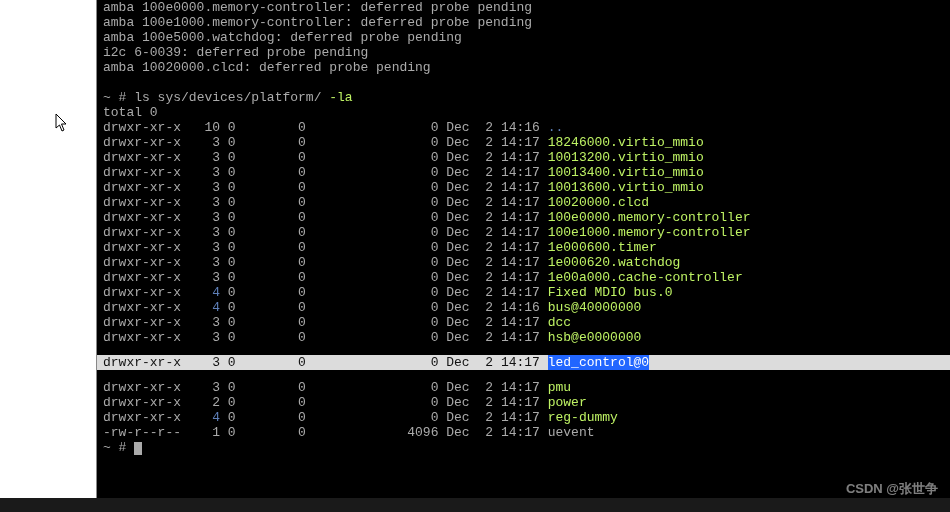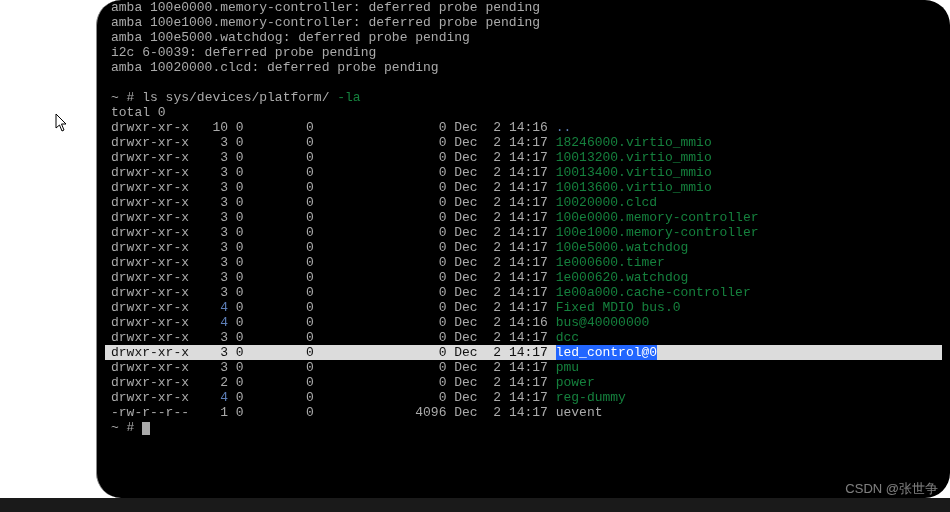--- a/index.html
+++ b/index.html
@@ -21,39 +21,38 @@
       height: 512px;
       background: #ffffff;
     }
     .terminal {
       position: absolute;
       left: 96px;
       top: 0;
       width: 854px;
       height: 498px;
       background: #000000;
-      padding: 0 14px;
+      padding: 0 6px;
       color: #aaaaaa;
       overflow: hidden;
       border-left: 1px solid #888;
-      border-radius: 25px;
     }
     .bottom-bar {
       position: absolute;
       left: 0;
       bottom: 0;
       width: 950px;
       height: 14px;
       background: #1a1a1a;
     }
     .line { white-space: pre; }
-    .cyan { color: #15803d; }
+    .cyan { color: #bef264; }
     .blue { color: #5e7fb8; }
     .grey { color: #aaaaaa; }
-    .hl-row { background: #dcdcdc; color: #111; display: block; margin: 0 -6px; padding: 0 6px; }
+    .hl-row { background: #dcdcdc; color: #111; display: block; margin: 10px -6px; padding: 0 6px; }
     .hl-sel { background: #2266ff; color: #fff; }
     .cursor-block {
       display: inline-block;
       width: 8px;
       height: 13px;
       background: #aaaaaa;
       vertical-align: text-bottom;
     }
     .mouse-cursor {
       position: absolute;
@@ -64,20 +63,21 @@
       pointer-events: none;
     }
     .watermark {
       position: absolute;
       right: 12px;
       bottom: 16px;
       color: rgba(230,230,230,0.55);
       font-family: Arial, sans-serif;
       font-size: 13px;
       pointer-events: none;
+      font-weight: bold;
     }
   </style>
 </head>
 <body>
 
 <div class="left-gutter"></div>
 
 <div class="terminal">
   <div id="boot">
       <div class="line grey">amba 100e0000.memory-controller: deferred probe pending</div>
@@ -91,27 +91,27 @@
   <div class="line grey">total 0</div>
   <div id="listing">
       <div class="line"><span class="grey">drwxr-xr-x</span><span class="grey">   10</span><span class="grey"> 0        0                0 Dec  2 14:16 </span><span class="blue">..</span></div>
       <div class="line"><span class="grey">drwxr-xr-x</span><span class="grey">    3</span><span class="grey"> 0        0                0 Dec  2 14:17 </span><span class="cyan">18246000.virtio_mmio</span></div>
       <div class="line"><span class="grey">drwxr-xr-x</span><span class="grey">    3</span><span class="grey"> 0        0                0 Dec  2 14:17 </span><span class="cyan">10013200.virtio_mmio</span></div>
       <div class="line"><span class="grey">drwxr-xr-x</span><span class="grey">    3</span><span class="grey"> 0        0                0 Dec  2 14:17 </span><span class="cyan">10013400.virtio_mmio</span></div>
       <div class="line"><span class="grey">drwxr-xr-x</span><span class="grey">    3</span><span class="grey"> 0        0                0 Dec  2 14:17 </span><span class="cyan">10013600.virtio_mmio</span></div>
       <div class="line"><span class="grey">drwxr-xr-x</span><span class="grey">    3</span><span class="grey"> 0        0                0 Dec  2 14:17 </span><span class="cyan">10020000.clcd</span></div>
       <div class="line"><span class="grey">drwxr-xr-x</span><span class="grey">    3</span><span class="grey"> 0        0                0 Dec  2 14:17 </span><span class="cyan">100e0000.memory-controller</span></div>
       <div class="line"><span class="grey">drwxr-xr-x</span><span class="grey">    3</span><span class="grey"> 0        0                0 Dec  2 14:17 </span><span class="cyan">100e1000.memory-controller</span></div>
-      <div class="line"><span class="grey">drwxr-xr-x</span><span class="grey">    3</span><span class="grey"> 0        0                0 Dec  2 14:17 </span><span class="cyan">100e5000.watchdog</span></div>
       <div class="line"><span class="grey">drwxr-xr-x</span><span class="grey">    3</span><span class="grey"> 0        0                0 Dec  2 14:17 </span><span class="cyan">1e000600.timer</span></div>
       <div class="line"><span class="grey">drwxr-xr-x</span><span class="grey">    3</span><span class="grey"> 0        0                0 Dec  2 14:17 </span><span class="cyan">1e000620.watchdog</span></div>
       <div class="line"><span class="grey">drwxr-xr-x</span><span class="grey">    3</span><span class="grey"> 0        0                0 Dec  2 14:17 </span><span class="cyan">1e00a000.cache-controller</span></div>
       <div class="line"><span class="grey">drwxr-xr-x</span><span class="blue">    4</span><span class="grey"> 0        0                0 Dec  2 14:17 </span><span class="cyan">Fixed MDIO bus.0</span></div>
       <div class="line"><span class="grey">drwxr-xr-x</span><span class="blue">    4</span><span class="grey"> 0        0                0 Dec  2 14:16 </span><span class="cyan">bus@40000000</span></div>
       <div class="line"><span class="grey">drwxr-xr-x</span><span class="grey">    3</span><span class="grey"> 0        0                0 Dec  2 14:17 </span><span class="cyan">dcc</span></div>
+      <div class="line"><span class="grey">drwxr-xr-x</span><span class="grey">    3</span><span class="grey"> 0        0                0 Dec  2 14:17 </span><span class="cyan">hsb@e0000000</span></div>
       <div class="line hl-row"><span class="">drwxr-xr-x</span><span class="">    3</span><span class=""> 0        0                0 Dec  2 14:17 </span><span class="hl-sel">led_control@0</span></div>
       <div class="line"><span class="grey">drwxr-xr-x</span><span class="grey">    3</span><span class="grey"> 0        0                0 Dec  2 14:17 </span><span class="cyan">pmu</span></div>
       <div class="line"><span class="grey">drwxr-xr-x</span><span class="grey">    2</span><span class="grey"> 0        0                0 Dec  2 14:17 </span><span class="cyan">power</span></div>
       <div class="line"><span class="grey">drwxr-xr-x</span><span class="blue">    4</span><span class="grey"> 0        0                0 Dec  2 14:17 </span><span class="cyan">reg-dummy</span></div>
       <div class="line"><span class="grey">-rw-r--r--</span><span class="grey">    1</span><span class="grey"> 0        0             4096 Dec  2 14:17 </span><span class="grey">uevent</span></div>
     </div>
   <div class="line"><span class="grey">~ # </span><span class="cursor-block"></span></div>
 </div>
 
 <div class="bottom-bar"></div>

